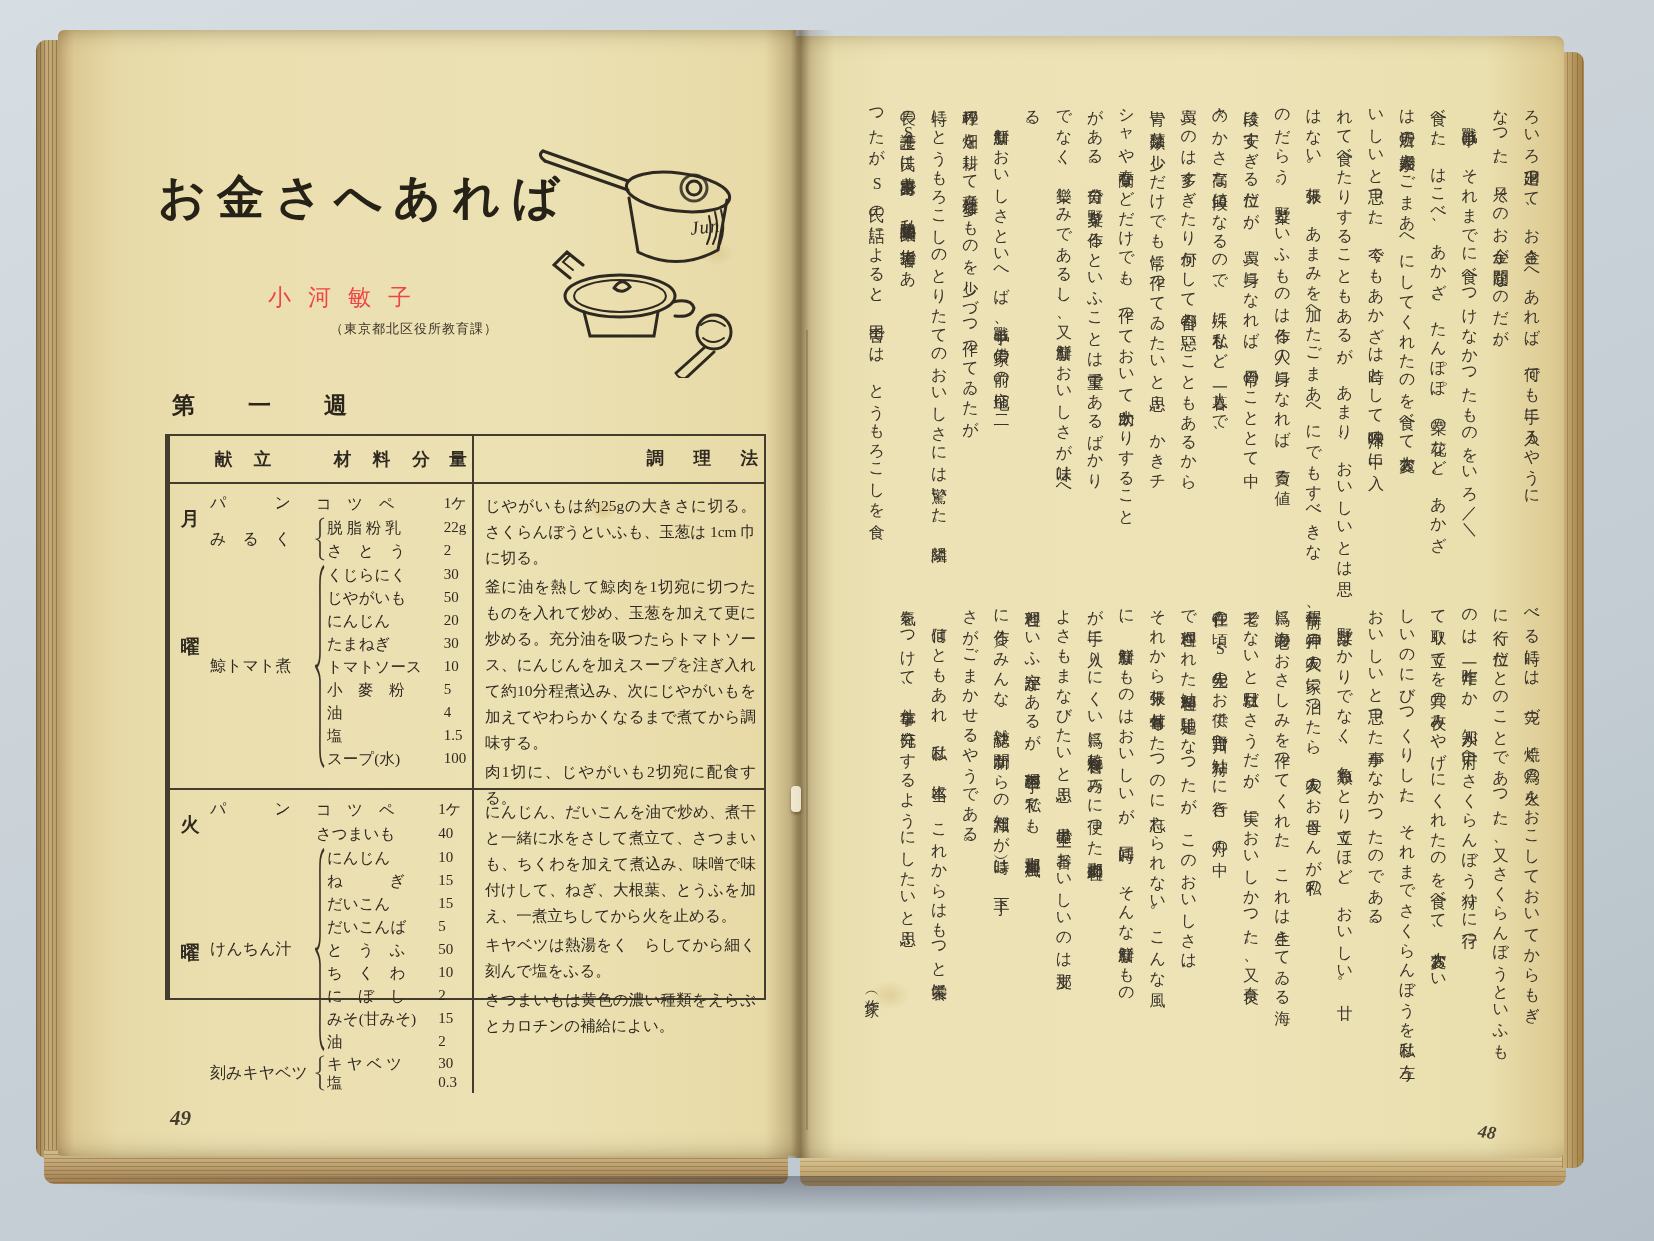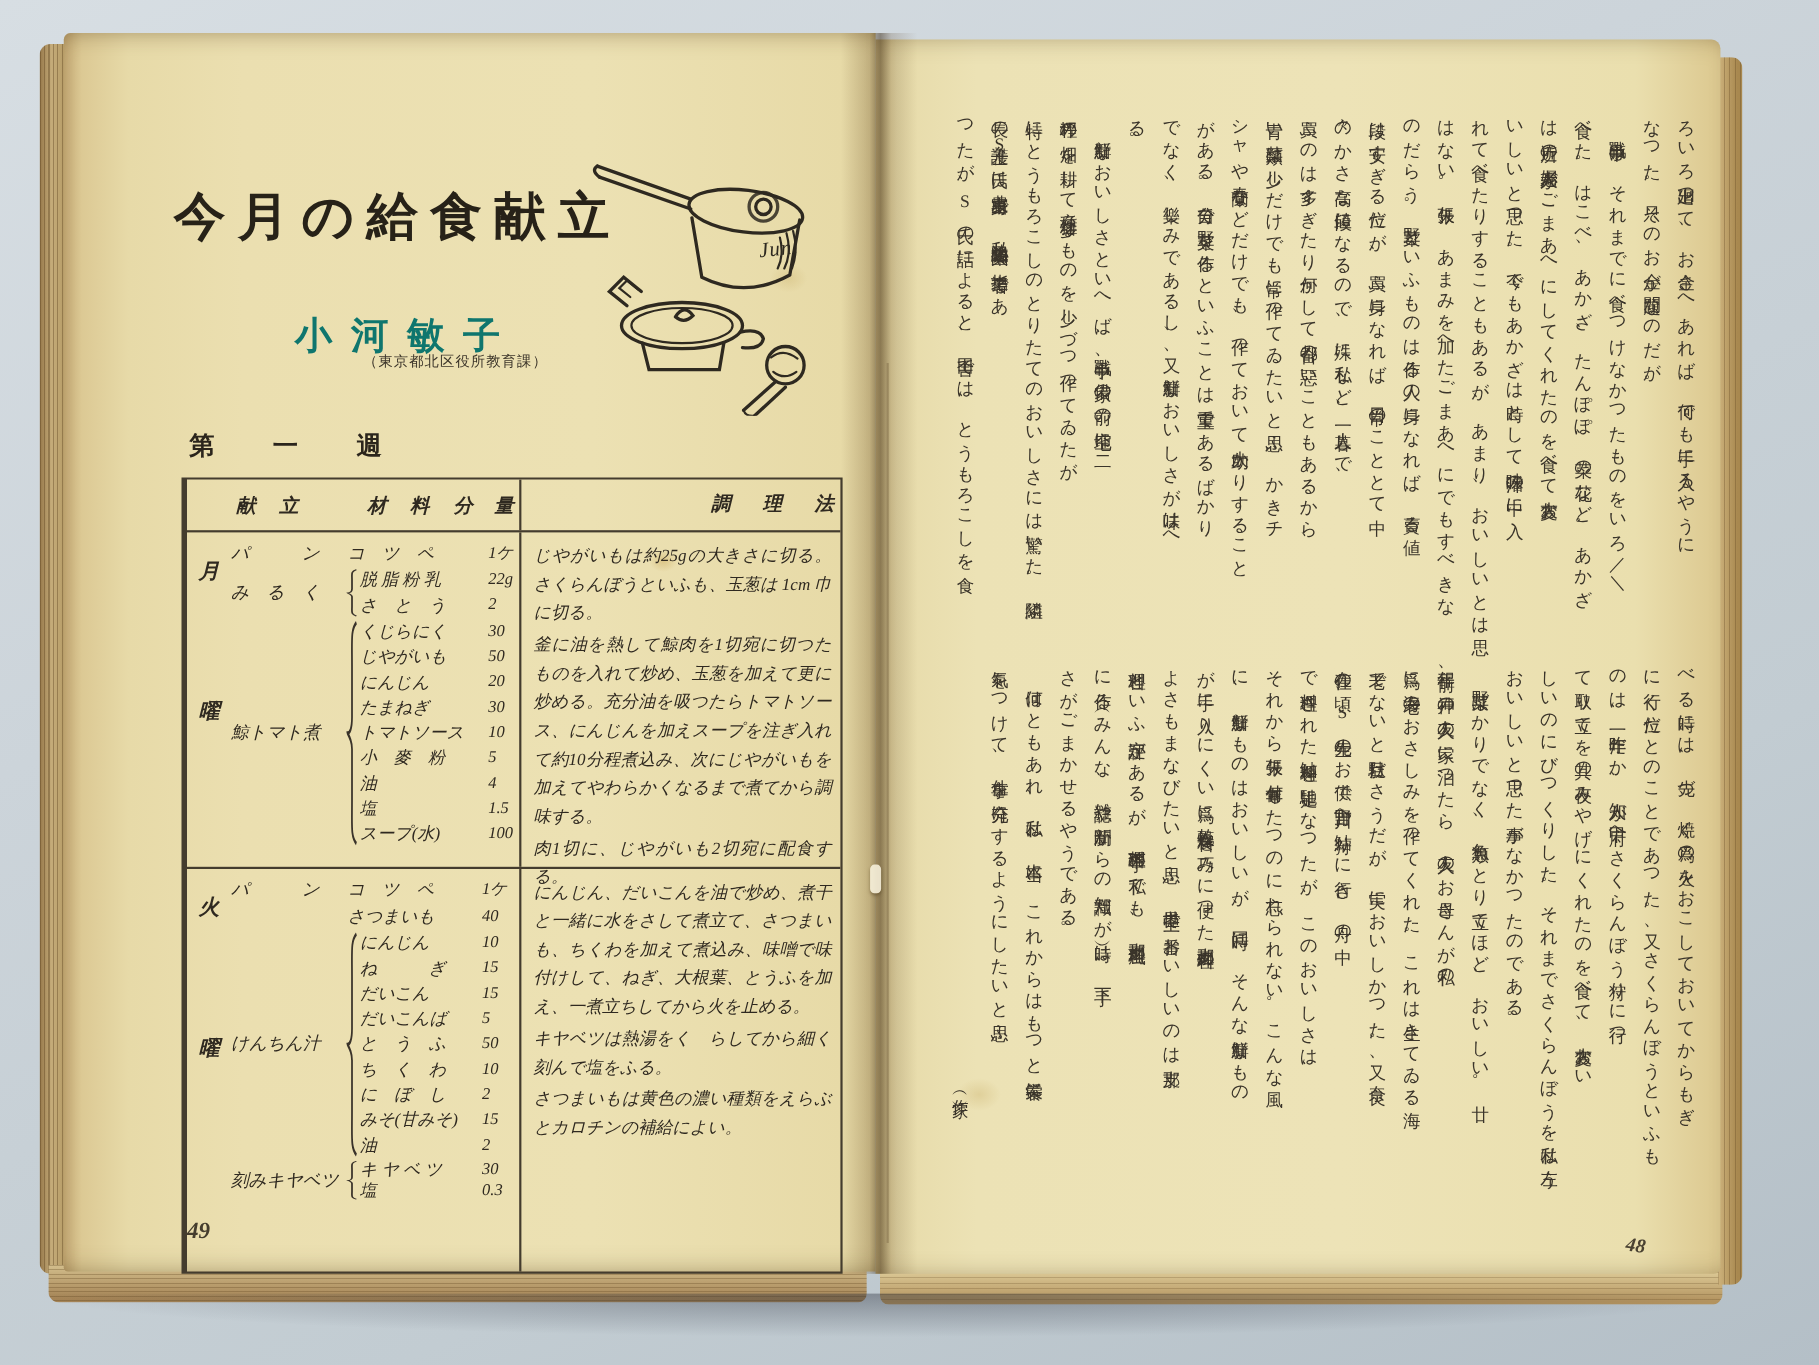--- a/index.html
+++ b/index.html
@@ -38,32 +38,32 @@
   .gutter{left:764px;top:30px;width:70px;height:1128px;
     background:linear-gradient(90deg,rgba(85,60,28,0) 0%,rgba(85,60,28,.22) 38%,rgba(55,38,16,.48) 52%,rgba(85,60,28,.2) 66%,rgba(85,60,28,0) 100%);}
   .crease{left:806px;top:330px;width:2px;height:800px;background:rgba(80,60,30,.25);}
   .staple{left:791px;top:786px;width:10px;height:26px;border-radius:4px;background:rgba(250,245,225,.85);box-shadow:0 2px 3px rgba(60,40,10,.4);}
   .stain1{left:590px;top:500px;width:26px;height:20px;border-radius:50%;background:radial-gradient(rgba(190,150,60,.35),rgba(0,0,0,0) 70%);}
   .stain2{left:870px;top:980px;width:40px;height:30px;border-radius:50%;background:radial-gradient(rgba(180,145,60,.22),rgba(0,0,0,0) 70%);}
   .stain3{left:700px;top:240px;width:34px;height:26px;border-radius:50%;background:radial-gradient(rgba(180,145,60,.2),rgba(0,0,0,0) 70%);}
 
   
   .title{left:158px;top:166px;font-size:47px;font-weight:bold;letter-spacing:11px;color:#272218;}
-  .author{left:268px;top:282px;font-size:34px;font-weight:bold;letter-spacing:17px;color:#0f766e;}
+  .author{left:268px;top:282px;font-size:23px;font-weight:normal;letter-spacing:17px;color:#ef4444;}
   .author-note{left:330px;top:320px;font-size:13px;letter-spacing:1px;color:#3c352a;}
   .section{left:172px;top:390px;font-size:23px;font-weight:bold;letter-spacing:15px;color:#2b251c;}
   .pagenum-left{left:170px;top:1106px;font-size:21px;font-weight:bold;font-style:italic;color:#453d2e;}
   .pagenum-right{left:1478px;top:1122px;font-size:18px;font-weight:bold;font-style:italic;color:#4a4232;transform:rotate(8deg);}
   .jun{left:690px;top:216px;font-size:19px;font-style:italic;color:#2e2920;transform:rotate(-6deg);letter-spacing:1px;}
 
   .illus{left:528px;top:126px;width:232px;height:252px;}
 
   
-  .menu-table{left:165px;top:434px;width:601px;height:724px;box-sizing:border-box;
-    border:2px solid #443c2e;border-left-width:5px;display:flex;flex-direction:column;color:#2f2920;font-style:italic;}
+  .menu-table{left:165px;top:434px;width:601px;height:566px;box-sizing:border-box;
+    border:2px solid #443c2e;border-left-width:5px;display:flex;flex-direction:column;color:#2f2920;}
   .thead{display:flex;height:46px;border-bottom:2px solid #443c2e;align-items:center;font-size:17.5px;font-weight:bold;flex:0 0 auto;}
   .hc1{width:148px;text-align:center;letter-spacing:2px;}
   .hc2{width:90px;text-align:center;letter-spacing:2px;}
   .hc3{width:64px;text-align:center;letter-spacing:1px;}
   .hc4{flex:1;text-align:right;letter-spacing:6px;align-self:stretch;line-height:44px;border-left:2px solid #443c2e;}
   .group{display:flex;flex:0 0 auto;}
   .group.second{border-top:2px solid #443c2e;flex:1 1 auto;}
   .left302{width:302px;display:flex;flex:0 0 auto;}
   .daycol{width:40px;display:flex;flex-direction:column;align-items:center;font-size:19px;font-weight:bold;padding-top:22px;flex:0 0 auto;}
   .daycol .d2{margin-top:102px;}
@@ -99,21 +99,21 @@
 
 <div class="abs page-left"></div>
 <div class="abs page-right"></div>
 <div class="abs gutter"></div>
 <div class="abs crease"></div>
 <div class="abs staple"></div>
 <div class="abs stain1"></div>
 <div class="abs stain2"></div>
 <div class="abs stain3"></div>
 
-<div class="abs title">今月の給食献立</div>
+<div class="abs title">お金さへあれば</div>
 
 <svg class="abs illus" viewBox="0 0 232 252">
   <g fill="none" stroke="#2e2920" stroke-width="3" stroke-linecap="round">
     <path d="M15 25 L100 55"></path>
     <path d="M17 35 L100 64"></path>
     <path d="M15 25 Q9 29 17 35"></path>
     <ellipse cx="150" cy="66" rx="52" ry="19" transform="rotate(7 150 66)"></ellipse>
     <path d="M101 72 L110 126 Q150 146 190 124 L199 74"></path>
     <circle cx="166" cy="62" r="7"></circle>
     <circle cx="166" cy="62" r="13" opacity="0.85"></circle>

